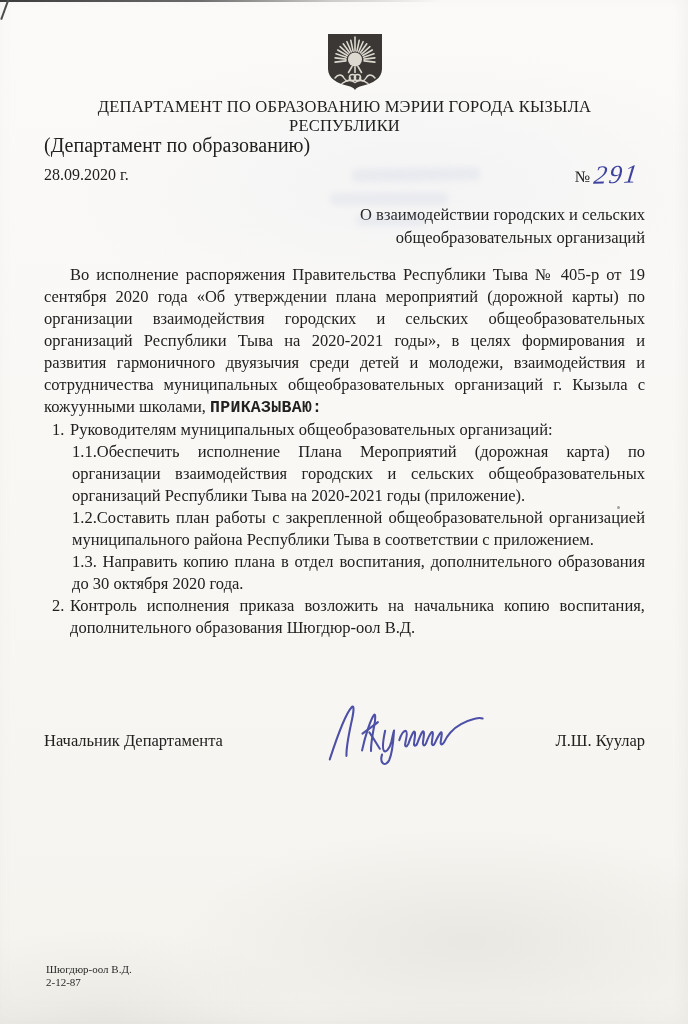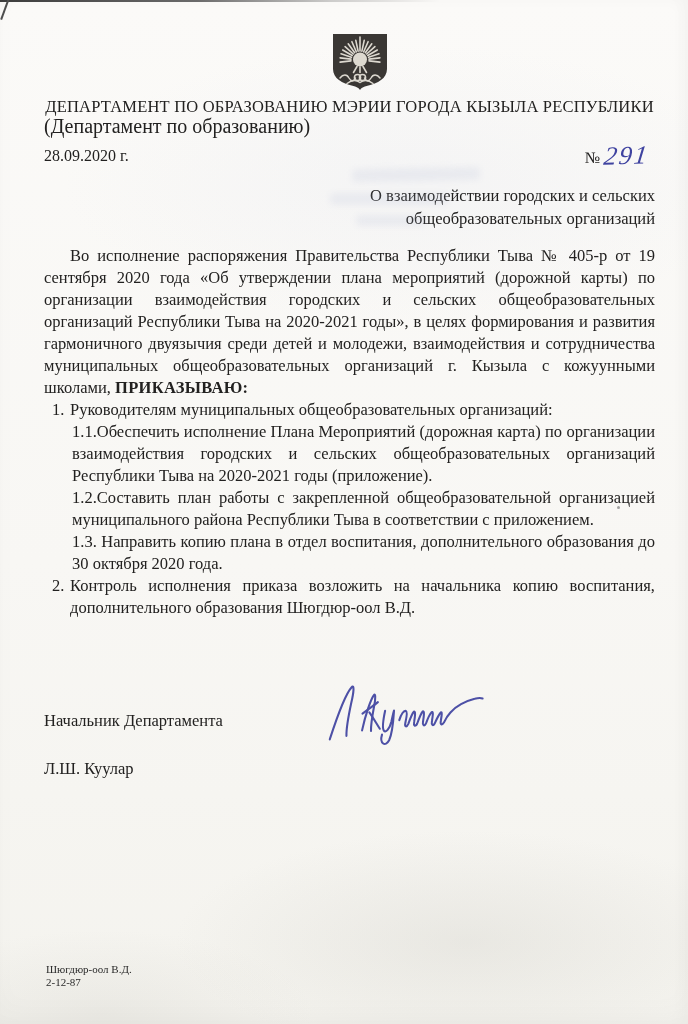--- a/index.html
+++ b/index.html
@@ -5,21 +5,21 @@
   html, body {
     margin: 0; padding: 0;
     background: #e8e8e6;
     font-family: "Liberation Serif", "DejaVu Serif", serif;
   }
   .page {
     position: relative;
     width: 688px; height: 1024px;
     margin: 0 auto;
     box-sizing: border-box;
-    padding: 33px 33px 0 44px;
+    padding: 33px 43px 0 44px;
     color: #222120;
     overflow: hidden;
     background:
       radial-gradient(ellipse 420px 160px at 68% 92%, rgba(190,188,180,0.22), transparent 70%),
       radial-gradient(ellipse 300px 120px at 15% 99%, rgba(190,188,180,0.18), transparent 70%),
       radial-gradient(ellipse 500px 200px at 60% 18%, rgba(225,228,238,0.25), transparent 70%),
       linear-gradient(180deg, #fbfaf8 0%, #f8f7f4 55%, #f4f3ee 100%);
     box-shadow: inset -6px 0 14px rgba(0,0,0,0.025), inset 0 -14px 24px rgba(0,0,0,0.02);
   }
   
@@ -67,35 +67,34 @@
     letter-spacing: 2px;
     position: relative; top: 1px; margin-left: 4px;
   }
   .subject { margin-top: 17px; text-align: right; font-size: 16.5px; line-height: 23px; }
 
   .intro {
     margin: 15px 0 0 0;
     font-size: 16.5px; line-height: 22px;
     text-align: justify; text-indent: 26px;
   }
-  .intro b { letter-spacing: 0.3px; }
+  .intro b { letter-spacing: 0.3px; font-family: Liberation Mono, monospace; }
 
   .olist { font-size: 16.5px; line-height: 22px; }
   .item { display: flex; margin-left: 8px; }
   .item .num { flex: 0 0 18px; }
   .item .body { flex: 1; text-align: justify; }
   .subitem { margin-left: 28px; text-align: justify; }
 
   .sig-row {
     margin-top: 64px;
     position: relative;
     display: flex; justify-content: space-between; align-items: baseline;
     font-size: 16.5px;
     height: 70px;
-    flex-direction: column;
   }
   .sig-pos { padding-top: 28px; }
   .sig-name { padding-top: 28px; }
   .sig-ink { position: absolute; left: 278px; top: -4px; width: 168px; height: 72px; }
 
   .footer {
     position: absolute; left: 46px; top: 963px;
     font-size: 11px; line-height: 13px; color: #2a2a2a;
   }
 </style>

